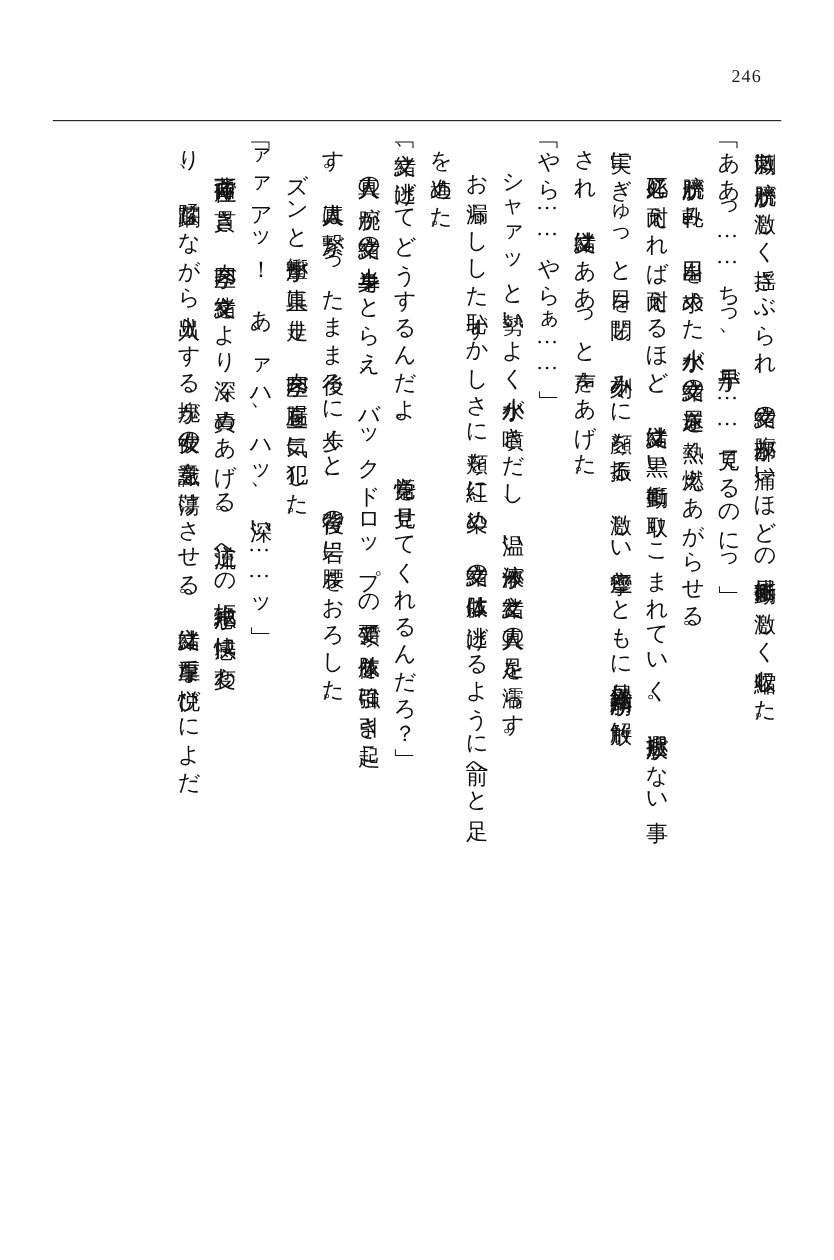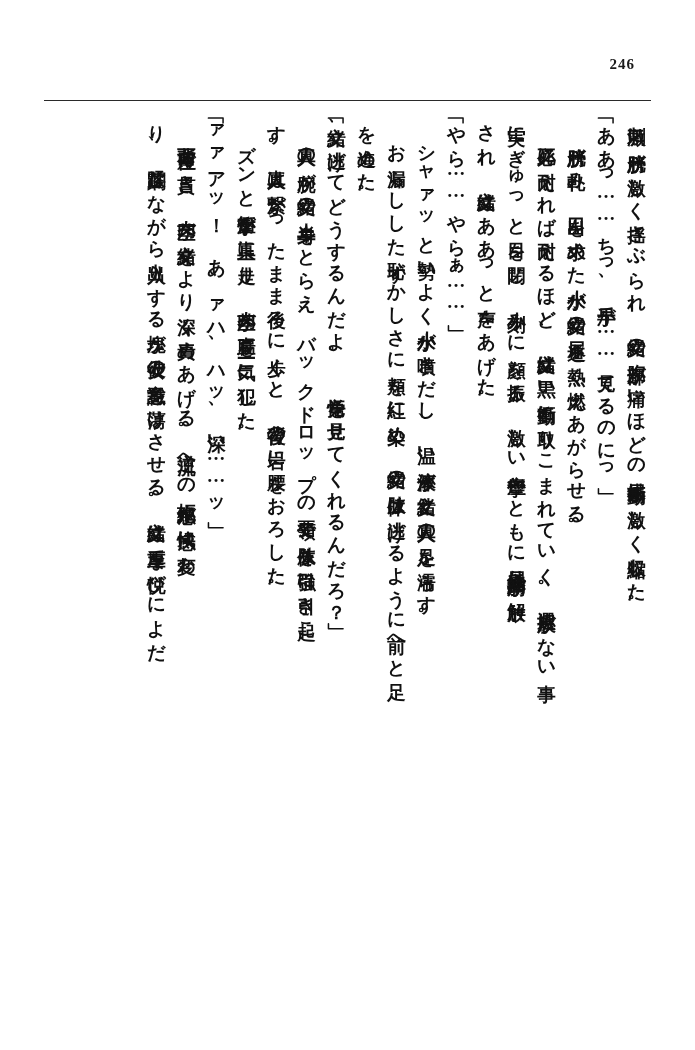--- a/index.html
+++ b/index.html
@@ -15,21 +15,20 @@
     position: relative;
     overflow: hidden;
   }
   .page {
     position: absolute;
     left: 0;
     top: 0;
     width: 695px;
     height: 1050px;
     background: #ffffff;
-    font-weight: bold;
   }
   .page-number {
     position: absolute;
     top: 56px;
     right: 60px;
     font-size: 15px;
     letter-spacing: 1px;
     color: #1a1a1a;
     font-family: "Liberation Serif", "DejaVu Serif", serif;
   }

